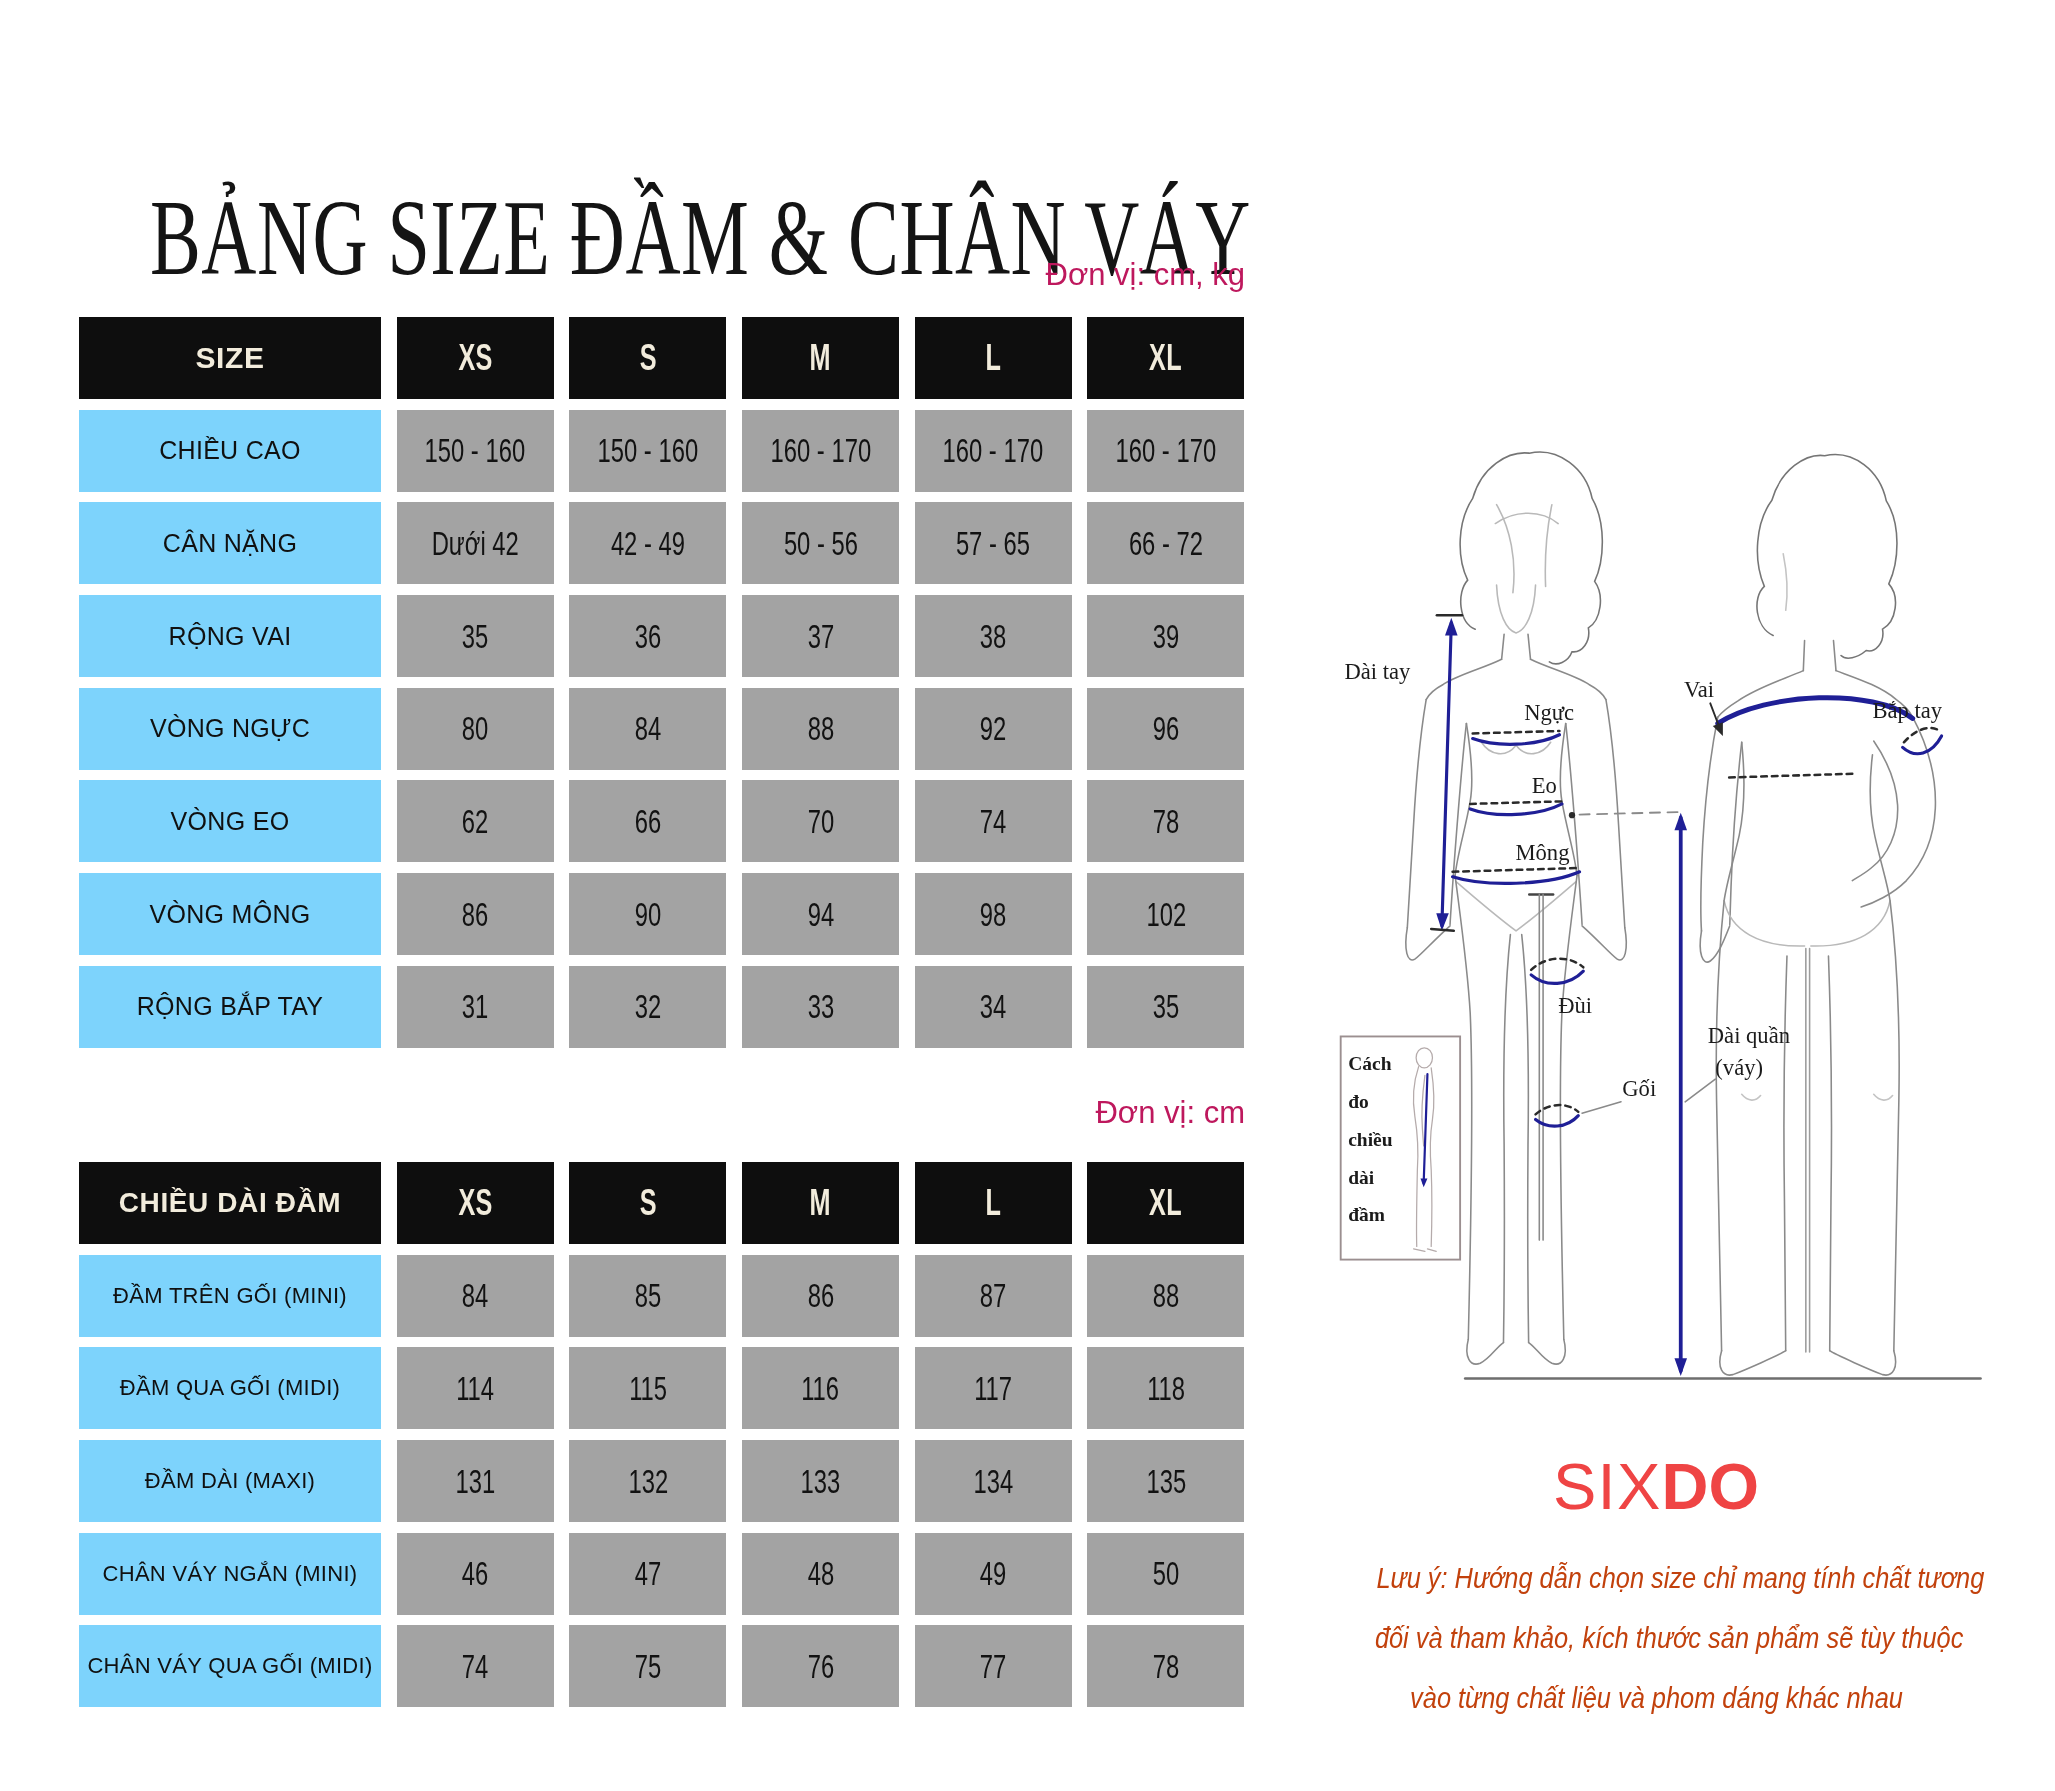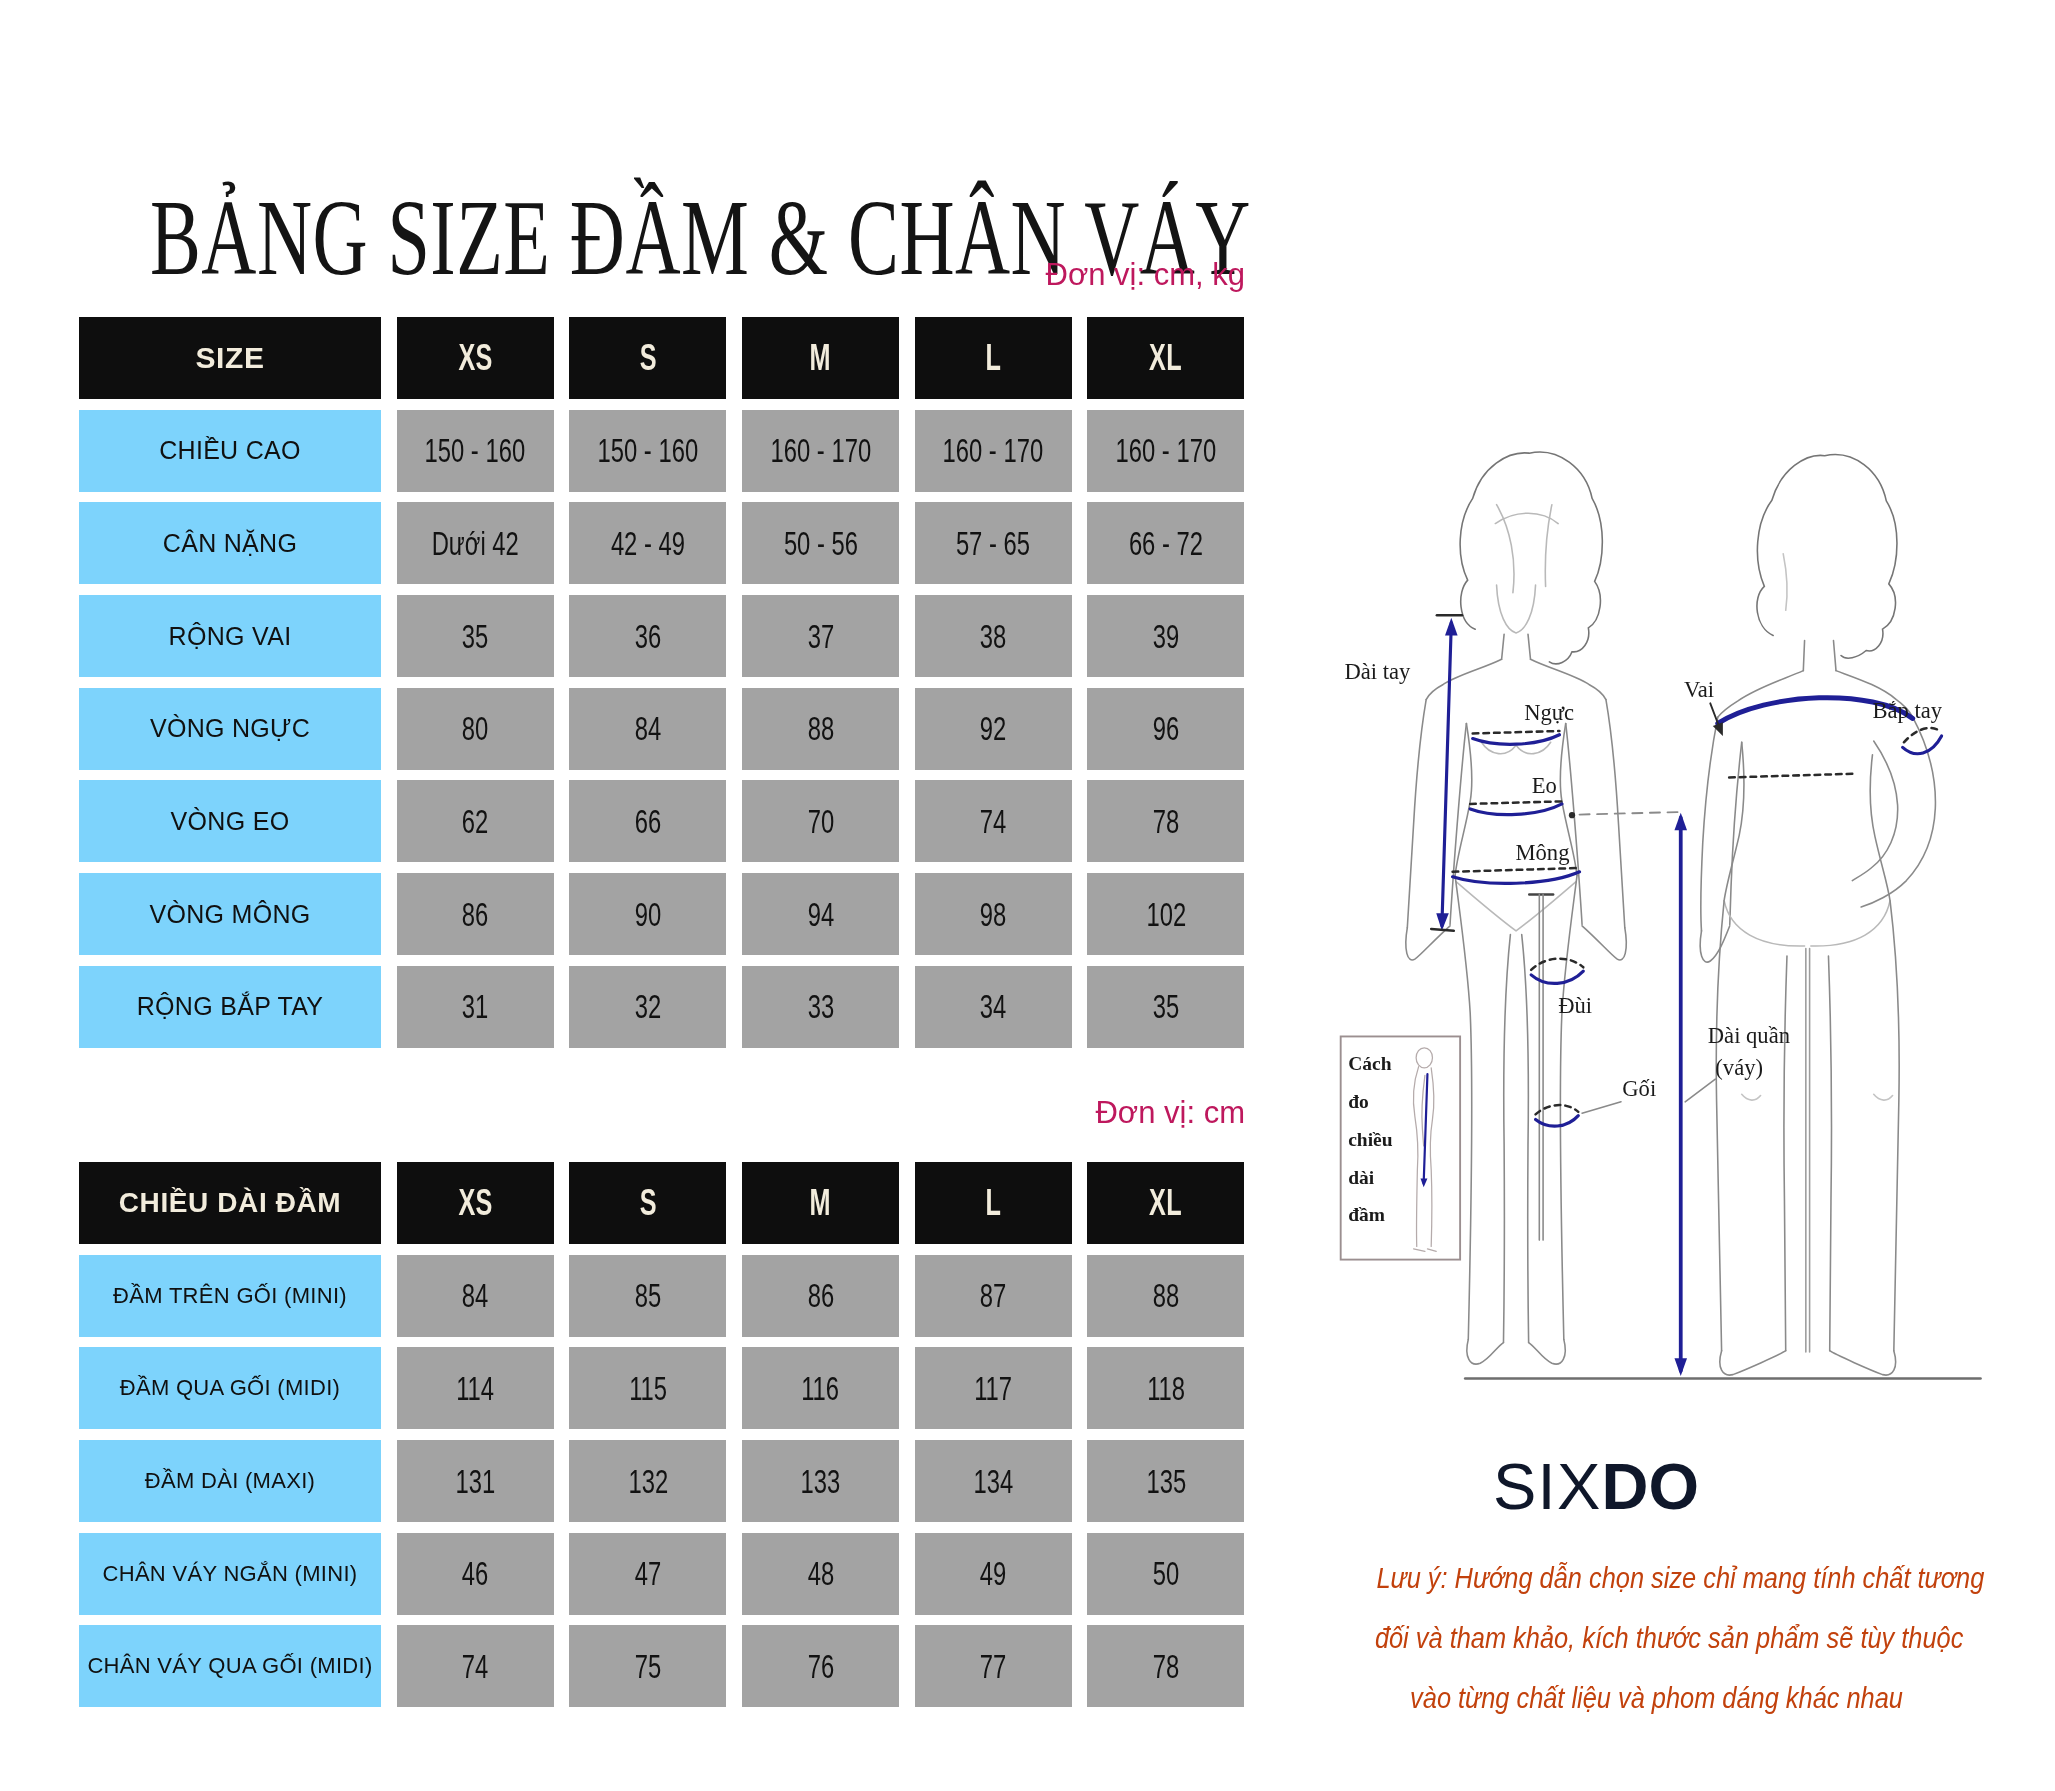--- a/index.html
+++ b/index.html
@@ -29,22 +29,22 @@
   .lab2{font-size:22px;}
   .val{background:#a3a3a3;font-size:34px;font-weight:400;color:#121212;}
   .cond{display:inline-block;transform:scaleX(.70);transform-origin:50% 50%;white-space:nowrap;}
 
   
   #diagram{position:absolute;left:1308px;top:428px;}
   .dlabel{font-family:"Liberation Serif",serif;font-size:36px;fill:#1b1b1b;}
   .dlabel-b{font-family:"Liberation Serif",serif;font-size:31px;font-weight:700;fill:#1b1b1b;}
 
   
-  .logo{position:absolute;left:1285px;top:1449px;width:622px;text-align:center;
-        font-size:65px;color:#0f172a;white-space:nowrap;}
+  .logo{position:absolute;left:1345px;top:1449px;width:622px;text-align:center;
+        font-size:65px;color:#ef4444;white-space:nowrap;}
   .logo .six{font-weight:400;letter-spacing:1.3px;}
   .logo .do{font-weight:700;letter-spacing:0px;}
   .note{position:absolute;left:1327px;top:1548px;width:660px;text-align:center;
         font-style:italic;font-size:29.5px;line-height:60px;color:#c2410c;white-space:nowrap;}
   .note .cond2{display:inline-block;transform:scaleX(.86);transform-origin:50% 50%;}
 </style>
 </head>
 <body>
 
 <div id="canvas">

